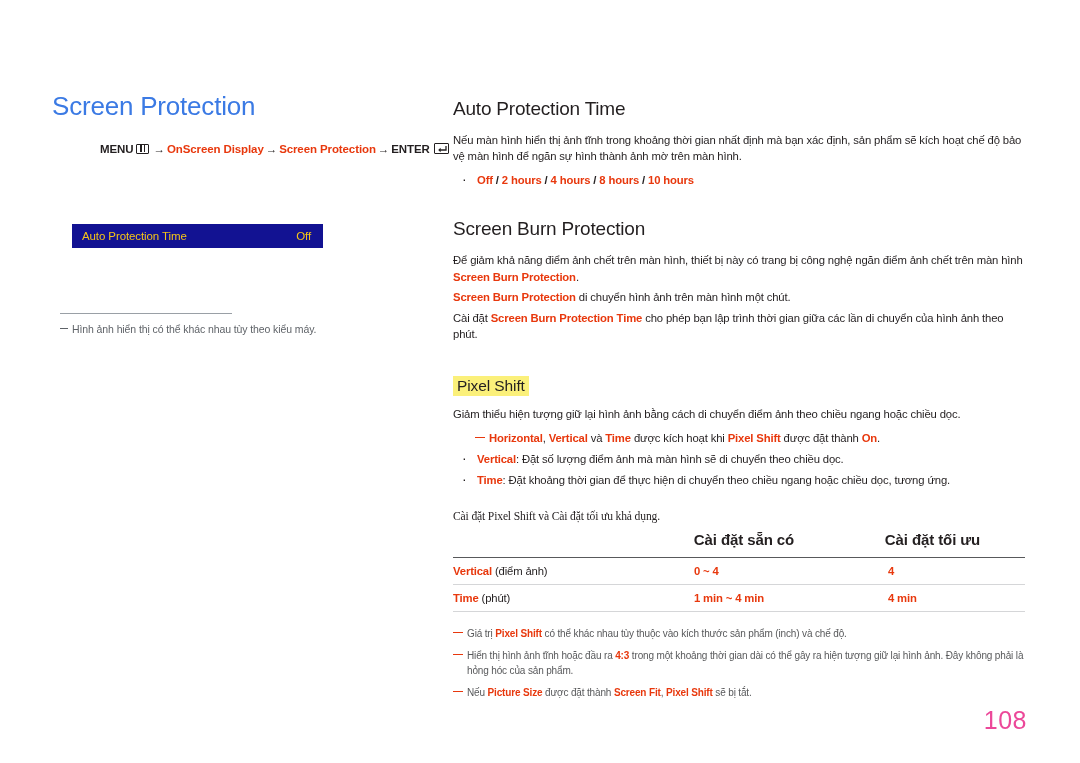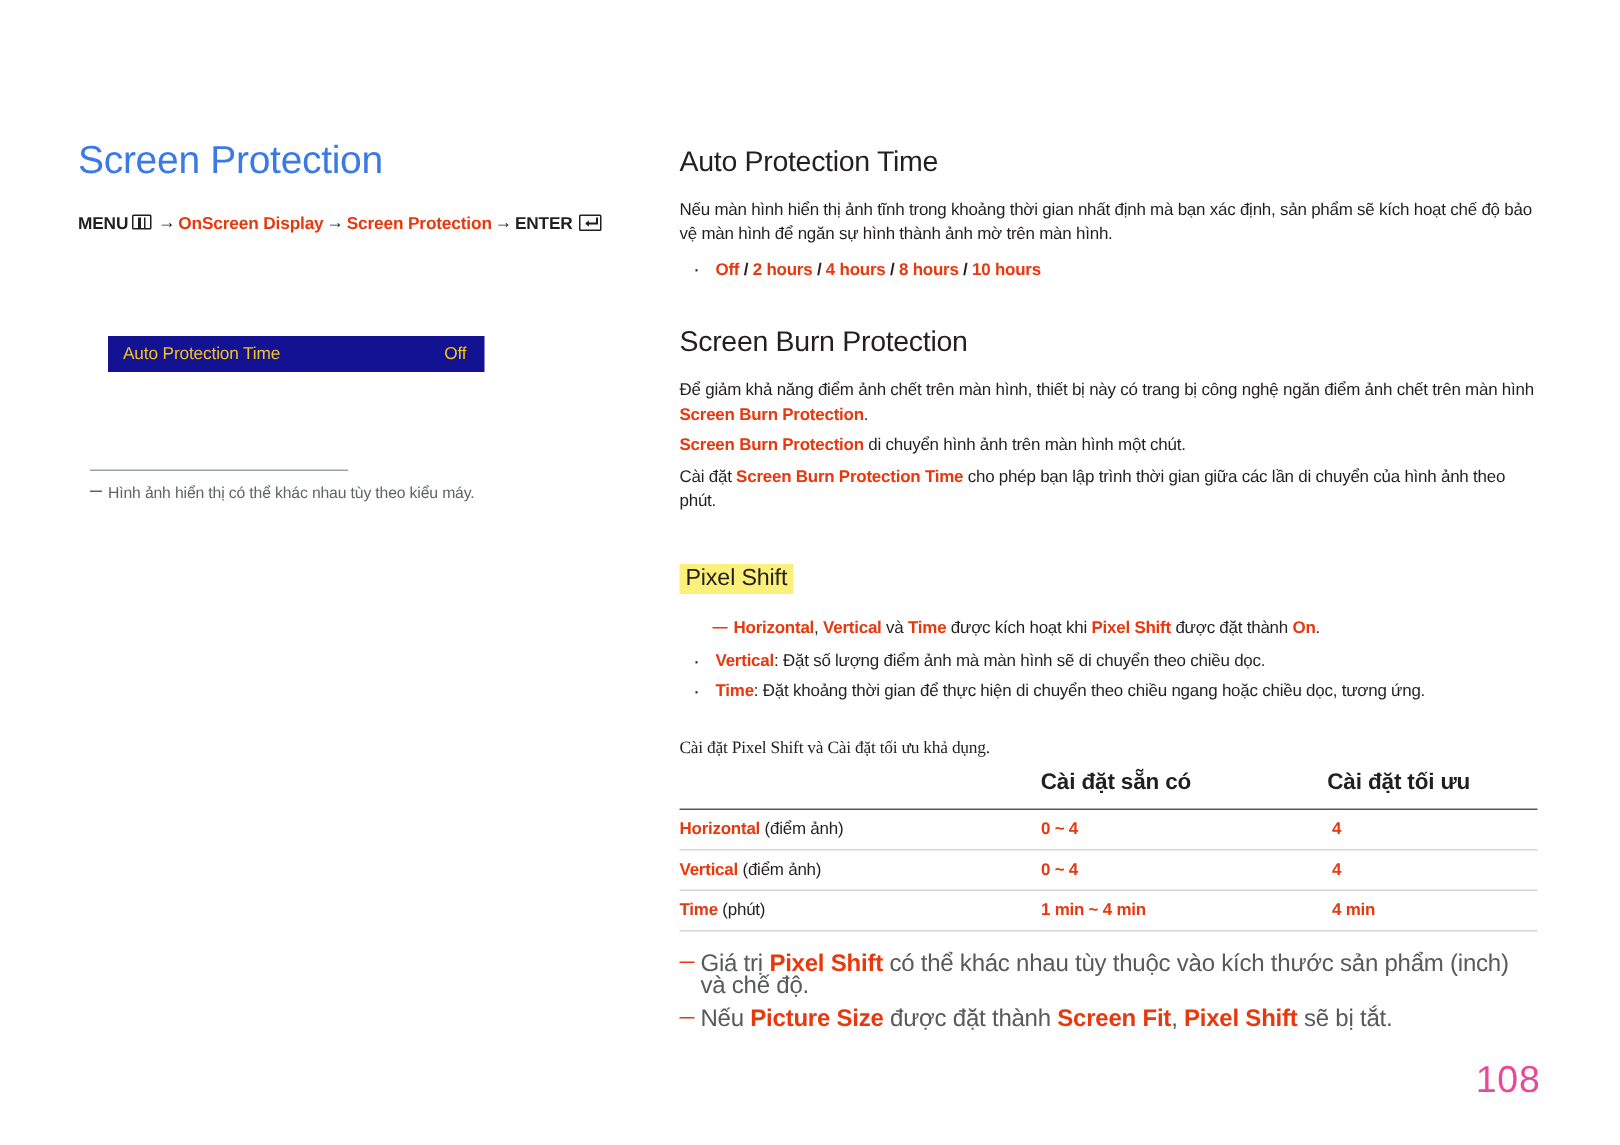--- a/index.html
+++ b/index.html
@@ -39,20 +39,21 @@
     line-height: 1.15;
   }
 
   .menu-path {
     margin-top: 21px;
     font-size: 11.5px;
     font-weight: bold;
     color: #231f20;
     white-space: nowrap;
     letter-spacing: -0.1px;
+    margin-left: 48px;
   }
   .menu-path .red { color: #e8380d; }
   .menu-path .arrow { font-weight: normal; padding: 0 2px; }
 
   .icon-menu {
     display: inline-block;
     width: 13px;
     height: 10px;
     border: 1.6px solid #231f20;
     border-radius: 1px;
@@ -250,21 +251,21 @@
   col.c2 { width: 192px; }
   col.c3 { width: 185px; }
   th.h2c { padding-left: 46px; }
   th.h3c { padding-left: 48px; }
 
   
   .footnotes { margin-top: 14px; }
   .fn {
     position: relative;
     padding-left: 14px;
-    font-size: 16px;
+    font-size: 10px;
     line-height: 15.5px;
     color: #58595b;
     margin-bottom: 6px;
     letter-spacing: -0.15px;
   }
   .fn .dash {
     position: absolute;
     left: 0;
     top: 6px;
     width: 10px;
@@ -318,20 +319,21 @@
     <h2 class="sec-title spaced">Screen Burn Protection</h2>
 
     <p class="body tight"><span>Để giảm khả năng điểm ảnh chết trên màn hình, thiết bị này có trang bị công nghệ ngăn điểm ảnh chết trên màn hình </span><span class="red-b">Screen Burn Protection</span><span>.</span></p>
 
     <p class="body tight"><span class="red-b">Screen Burn Protection</span><span> di chuyển hình ảnh trên màn hình một chút.</span></p>
 
     <p class="body"><span>Cài đặt </span><span class="red-b">Screen Burn Protection Time</span><span> cho phép bạn lập trình thời gian giữa các lần di chuyển của hình ảnh theo phút.</span></p>
 
     <h3 class="sub-title">Pixel Shift</h3>
 
+    <p class="body">Giảm thiểu hiện tượng giữ lại hình ảnh bằng cách di chuyển điểm ảnh theo chiều ngang hoặc chiều dọc.</p>
 
 
     <div class="subnote">
       <span class="dash"></span><span class="red-b">Horizontal</span><span>, </span><span class="red-b">Vertical</span><span> và </span><span class="red-b">Time</span><span> được kích hoạt khi </span><span class="red-b">Pixel Shift</span><span> được đặt thành </span><span class="red-b">On</span><span>.</span>
     </div>
 
     <ul class="bullets" id="ps-bullets">
         <li><span class="red-b">Vertical</span><span>: Đặt số lượng điểm ảnh mà màn hình sẽ di chuyển theo chiều dọc.</span></li>
         <li><span class="red-b">Time</span><span>: Đặt khoảng thời gian để thực hiện di chuyển theo chiều ngang hoặc chiều dọc, tương ứng.</span></li>
       </ul>
@@ -346,37 +348,33 @@
         </colgroup>
       <thead>
         <tr>
           <th></th>
           <th class="h2c">Cài đặt sẵn có</th>
           <th class="h3c">Cài đặt tối ưu</th>
         </tr>
       </thead>
       <tbody id="cfg-body">
           <tr>
-            <td><span class="red-b">Horizontal</span><span> (điểm ảnh)</span></td>
-            <td class="red-b" style="padding-left: 46px;">0 ~ 4</td>
-            <td class="red-b" style="padding-left: 48px;">4</td>
-          </tr>
-          <tr>
             <td><span class="red-b">Vertical</span><span> (điểm ảnh)</span></td>
             <td class="red-b" style="padding-left: 46px;">0 ~ 4</td>
             <td class="red-b" style="padding-left: 48px;">4</td>
           </tr>
           <tr>
             <td><span class="red-b">Time</span><span> (phút)</span></td>
             <td class="red-b" style="padding-left: 46px;">1 min ~ 4 min</td>
             <td class="red-b" style="padding-left: 48px;">4 min</td>
           </tr>
         </tbody>
     </table>
 
     <div class="footnotes" id="footnotes">
         <div class="fn"><span class="dash"></span><span>Giá trị </span><span class="red-b">Pixel Shift</span><span> có thể khác nhau tùy thuộc vào kích thước sản phẩm (inch) và chế độ.</span></div>
+        <div class="fn"><span class="dash"></span><span>Hiển thị hình ảnh tĩnh hoặc đầu ra </span><span class="red-b">4:3</span><span> trong một khoảng thời gian dài có thể gây ra hiện tượng giữ lại hình ảnh. Đây không phải là hỏng hóc của sản phẩm.</span></div>
         <div class="fn"><span class="dash"></span><span>Nếu </span><span class="red-b">Picture Size</span><span> được đặt thành </span><span class="red-b">Screen Fit</span><span>, </span><span class="red-b">Pixel Shift</span><span> sẽ bị tắt.</span></div>
       </div>
   </div>
 
   <div class="page-num">108</div>
 </div>
 
 </body></html>

